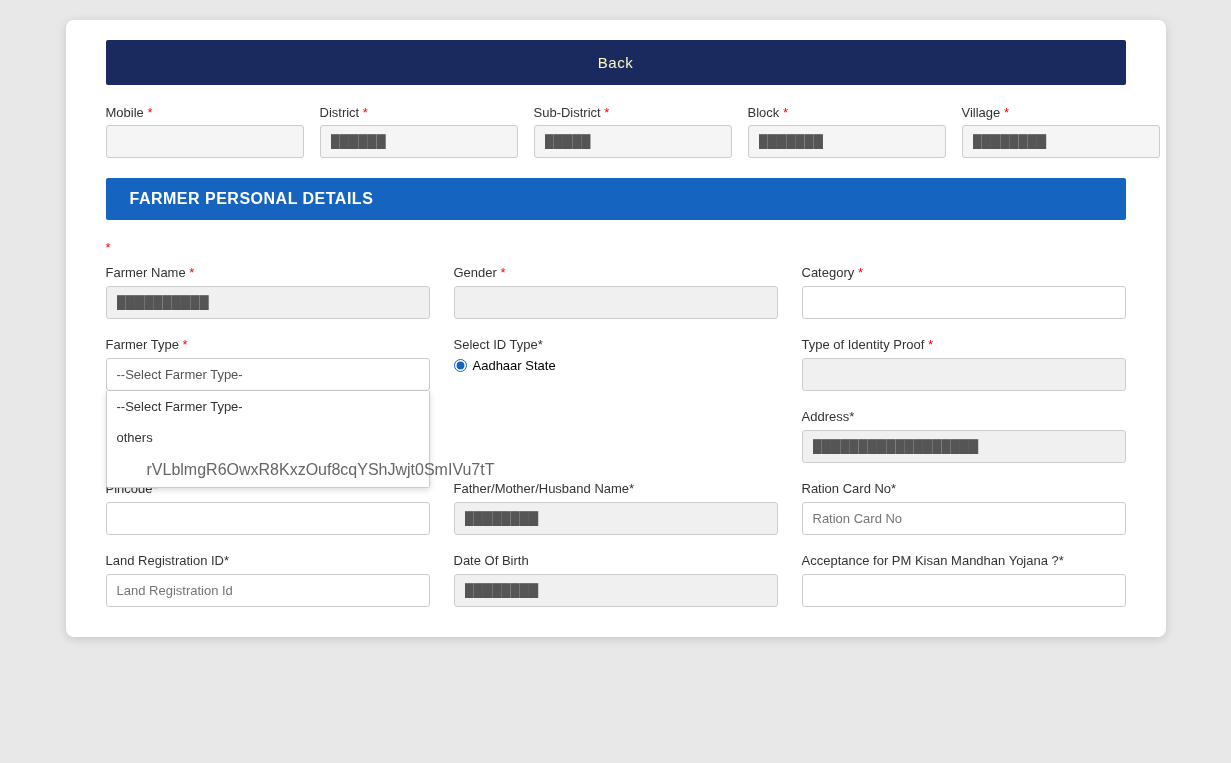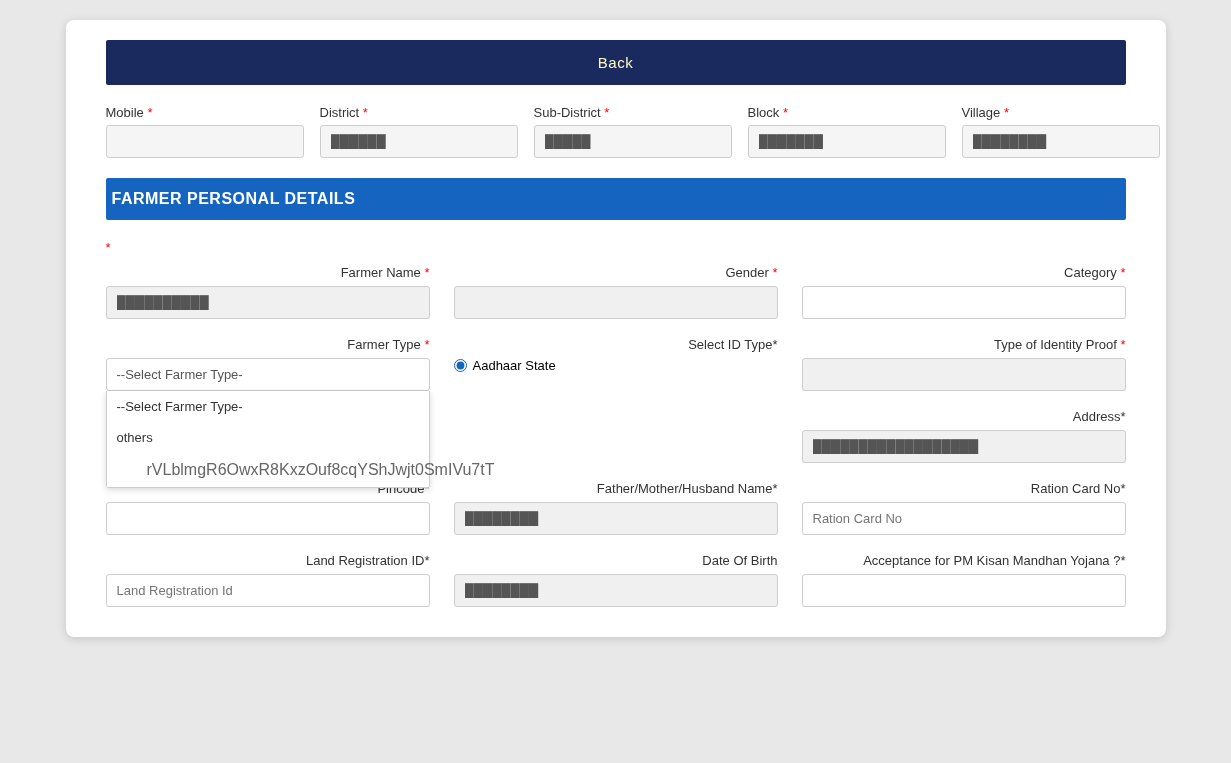--- a/index.html
+++ b/index.html
@@ -54,21 +54,21 @@
       padding: 8px 10px;
       border: 1px solid #ccc;
       border-radius: 3px;
       font-size: 13px;
       background: #f5f5f5;
       color: #555;
     }
     .section-header {
       background: #1565c0;
       color: #fff;
-      padding: 12px 6px;
+      padding: 12px 24px;
       font-size: 16px;
       font-weight: bold;
       letter-spacing: 0.5px;
       margin-bottom: 20px;
       border-radius: 2px;
     }
     .required-note {
       color: red;
       font-size: 13px;
       margin-bottom: 10px;
@@ -80,21 +80,20 @@
     }
     .form-field {
       display: flex;
       flex-direction: column;
       position: relative;
     }
     .form-field label {
       font-size: 13px;
       margin-bottom: 6px;
       color: #333;
-      text-align: right;
     }
     .form-field label .required {
       color: red;
     }
     .form-field input, .form-field select {
       padding: 8px 10px;
       border: 1px solid #ccc;
       border-radius: 3px;
       font-size: 13px;
       background: #fff;

